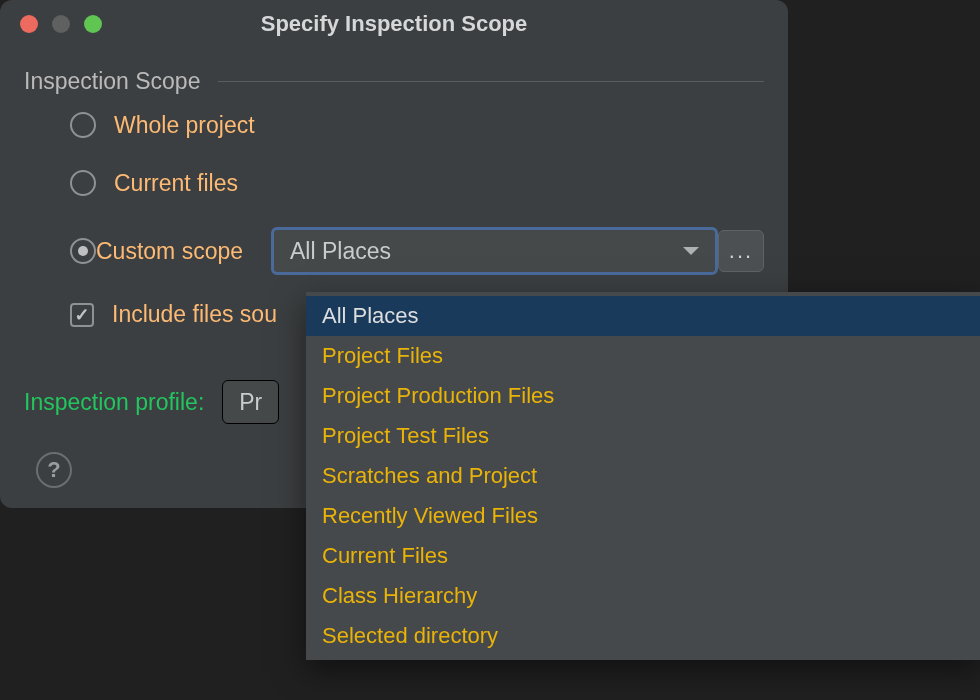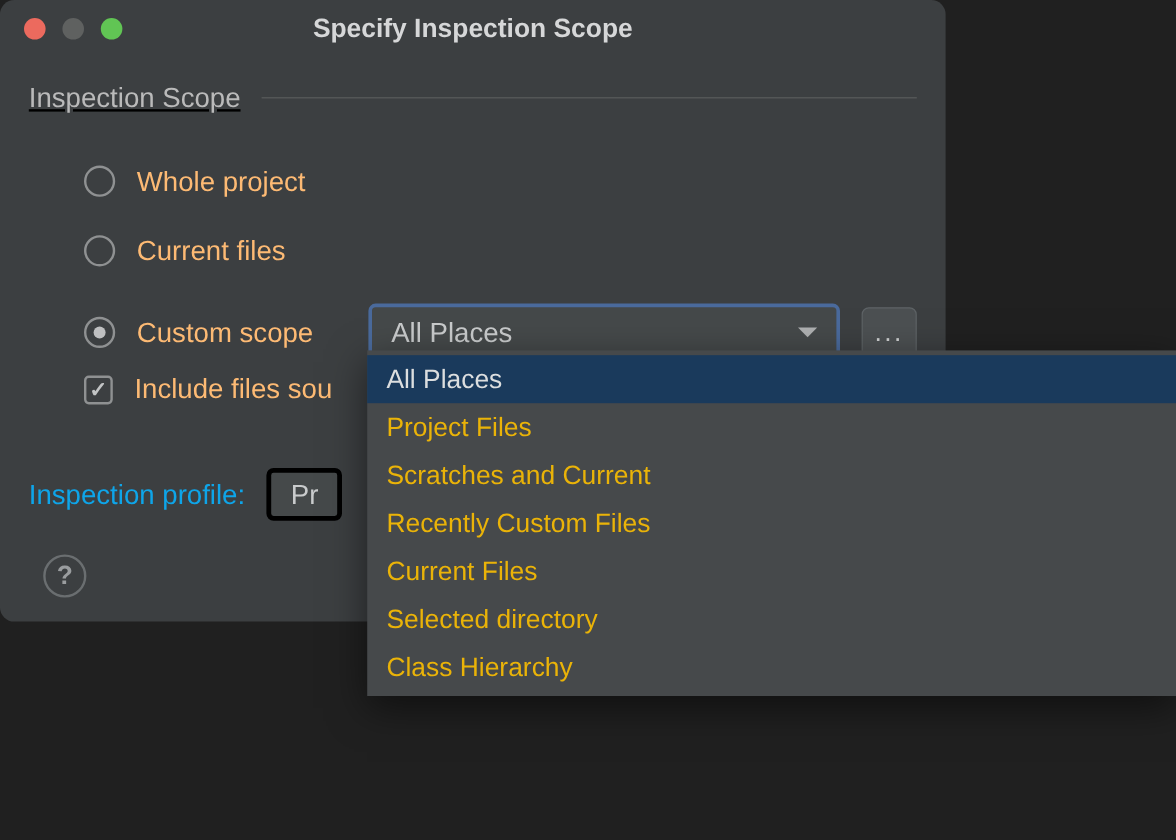--- a/index.html
+++ b/index.html
@@ -54,22 +54,21 @@
       font-weight: 600;
       pointer-events: none;
     }
     .content {
       padding: 20px 24px 0 24px;
     }
     .section-header {
       display: flex;
       align-items: center;
       gap: 18px;
-      margin-bottom: 42px;
-      text-decoration: underline;
+      margin-bottom: 16px;
     }
     .section-title {
       color: #bababa;
       font-size: 23px;
       font-weight: 400;
     }
     .section-line {
       flex: 1;
       height: 1px;
       background: #5a5c5d;
@@ -101,22 +100,21 @@
       background: #bfc0c1;
       border-radius: 50%;
     }
     .radio-label {
       color: #fdba74;
       font-size: 23px;
     }
     .scope-row {
       display: flex;
       align-items: center;
-      gap: 18px;
-      margin-bottom: 10px;
+      margin-bottom: 26px;
     }
     .scope-row .radio-label {
       width: 175px;
     }
     .combo {
       position: relative;
       flex: 1;
       height: 48px;
       background: #45494a;
       border: 3px solid #4a6a9c;
@@ -172,27 +170,27 @@
       font-weight: bold;
       line-height: 1;
     }
     .profile-row {
       display: flex;
       align-items: center;
       gap: 18px;
       margin-bottom: 28px;
     }
     .profile-label {
-      color: #0ea5e9;
+      color: #22c55e;
       font-size: 23px;
     }
     .profile-combo {
       height: 44px;
       background: #45494a;
-      border: 4px solid #000000;
+      border: 1px solid #000000;
       border-radius: 6px;
       display: flex;
       align-items: center;
       padding: 0 16px;
       color: #c9cbcc;
       font-size: 23px;
       min-width: 48px;
     }
     .help-btn {
       width: 36px;
@@ -287,18 +285,20 @@
 
     <div class="help-btn">
       <span>?</span>
     </div>
   </div>
 </div>
 
 <div class="dropdown" id="dropdown-list">
     <div class="dropdown-item selected">All Places</div>
     <div class="dropdown-item">Project Files</div>
-    <div class="dropdown-item">Scratches and Current</div>
-    <div class="dropdown-item">Recently Custom Files</div>
+    <div class="dropdown-item">Project Production Files</div>
+    <div class="dropdown-item">Project Test Files</div>
+    <div class="dropdown-item">Scratches and Project</div>
+    <div class="dropdown-item">Recently Viewed Files</div>
     <div class="dropdown-item">Current Files</div>
+    <div class="dropdown-item">Class Hierarchy</div>
     <div class="dropdown-item">Selected directory</div>
-    <div class="dropdown-item">Class Hierarchy</div>
   </div>
 
 </body></html>

